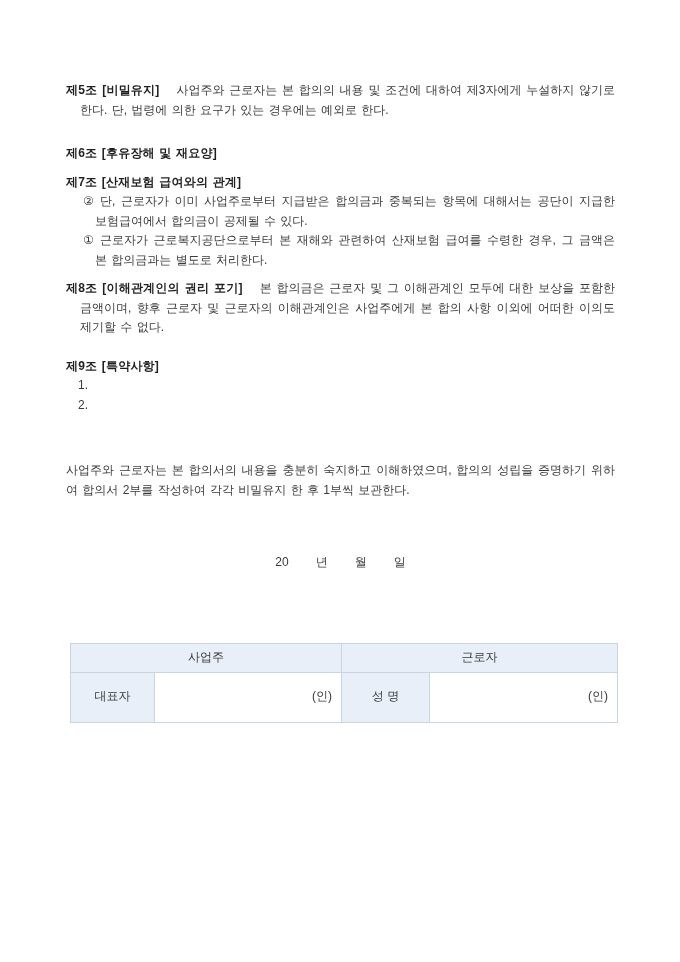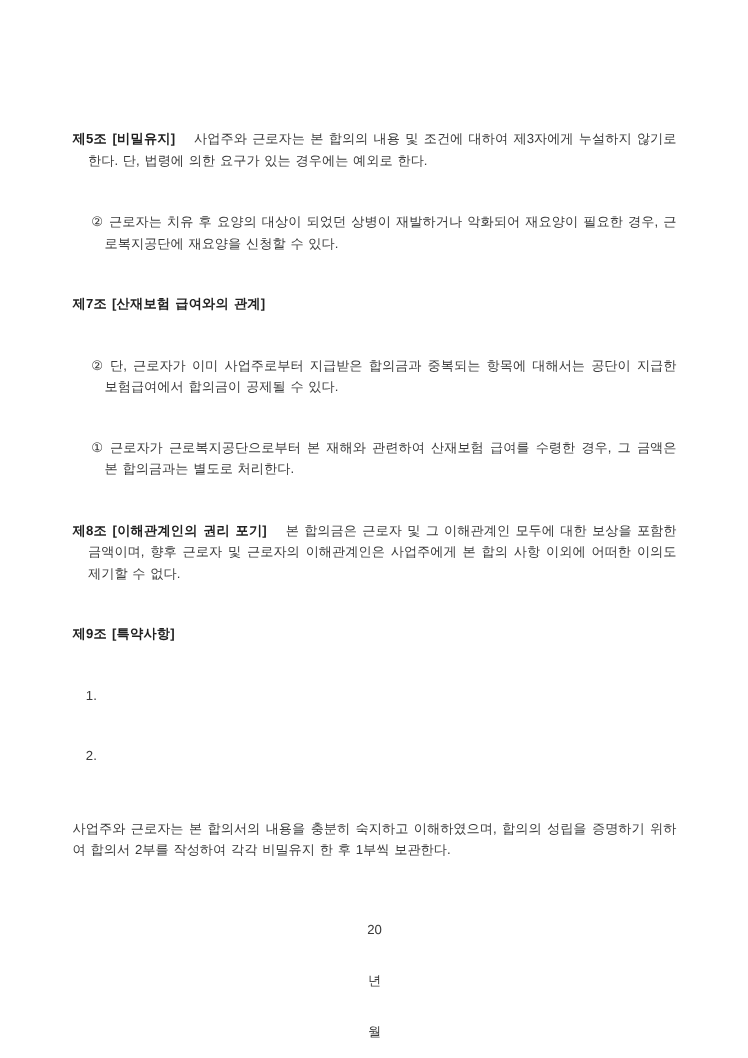--- a/index.html
+++ b/index.html
@@ -15,37 +15,37 @@
     font-size: 12px;
     line-height: 19.5px;
     overflow: hidden;
   }
   .content {
     position: absolute;
     left: 66px;
     top: 81px;
     width: 549px;
   }
-  p, .clause, .atitle-line { text-align: justify; word-spacing: 1px; margin-top: 36px; }
+  p, .clause, .atitle-line { text-align: justify; word-spacing: 1px; }
   .atitle {
     font-weight: bold;
     color: var(--title_text, #1f1f1f);
     letter-spacing: 0.2px;
   }
   .atitle.inline { margin-right: 17px; }
   .hang14 { padding-left: 14px; text-indent: -14px; }
   .clause { padding-left: 29px; text-indent: -12px; }
   .clause .marker { margin-right: 5px; }
   .numline { padding-left: 12px; }
   .mb24 { margin-bottom: 24px; }
   .mb9  { margin-bottom: 9px; }
   .mb19 { margin-bottom: 19px; }
   .mb46 { margin-bottom: 46px; }
   .mb53 { margin-bottom: 53px; }
-  .mb70 { margin-bottom: 70px; flex-direction: column; }
+  .mb70 { margin-bottom: 70px; }
   .dateline {
     display: flex;
     justify-content: center;
     gap: 27px;
     text-align: center;
     color: var(--text, #3a3a3a);
   }
   table.sig {
     border-collapse: collapse;
     table-layout: fixed;
@@ -79,21 +79,21 @@
 </style>
 </head>
 <body>
 
 <div class="page">
   <div class="content">
 
     <p class="hang14 mb24"><span class="atitle inline">제5조 [비밀유지]</span><span>사업주와 근로자는 본 합의의 내용 및 조건에 대하여 제3자에게 누설하지 않기로 한다. 단, 법령에 의한 요구가 있는 경우에는 예외로 한다.</span></p>
 
     <div class="mb9">
-      <p class="clause"><span class="marker">②</span><span>근로자는 치유 후 요양의 대상이 되었던 상병이 재발하거나 악화되어 재요양이 필요한 경우, 근로복지공단에 재요양을 신청할 수 있다.</span></p>
+      <p class="atitle-line"><span class="atitle">제6조 [후유장해 및 재요양]</span></p>
     </div>
 
     <div class="mb9">
       <p class="atitle-line"><span class="atitle">제7조 [산재보험 급여와의 관계]</span></p>
       <p class="clause"><span class="marker">②</span><span>단, 근로자가 이미 사업주로부터 지급받은 합의금과 중복되는 항목에 대해서는 공단이 지급한 보험급여에서 합의금이 공제될 수 있다.</span></p>
       <p class="clause"><span class="marker">①</span><span>근로자가 근로복지공단으로부터 본 재해와 관련하여 산재보험 급여를 수령한 경우, 그 금액은 본 합의금과는 별도로 처리한다.</span></p>
     </div>
 
     <p class="hang14 mb19"><span class="atitle inline">제8조 [이해관계인의 권리 포기]</span><span>본 합의금은 근로자 및 그 이해관계인 모두에 대한 보상을 포함한 금액이며, 향후 근로자 및 근로자의 이해관계인은 사업주에게 본 합의 사항 이외에 어떠한 이의도 제기할 수 없다.</span></p>
 

